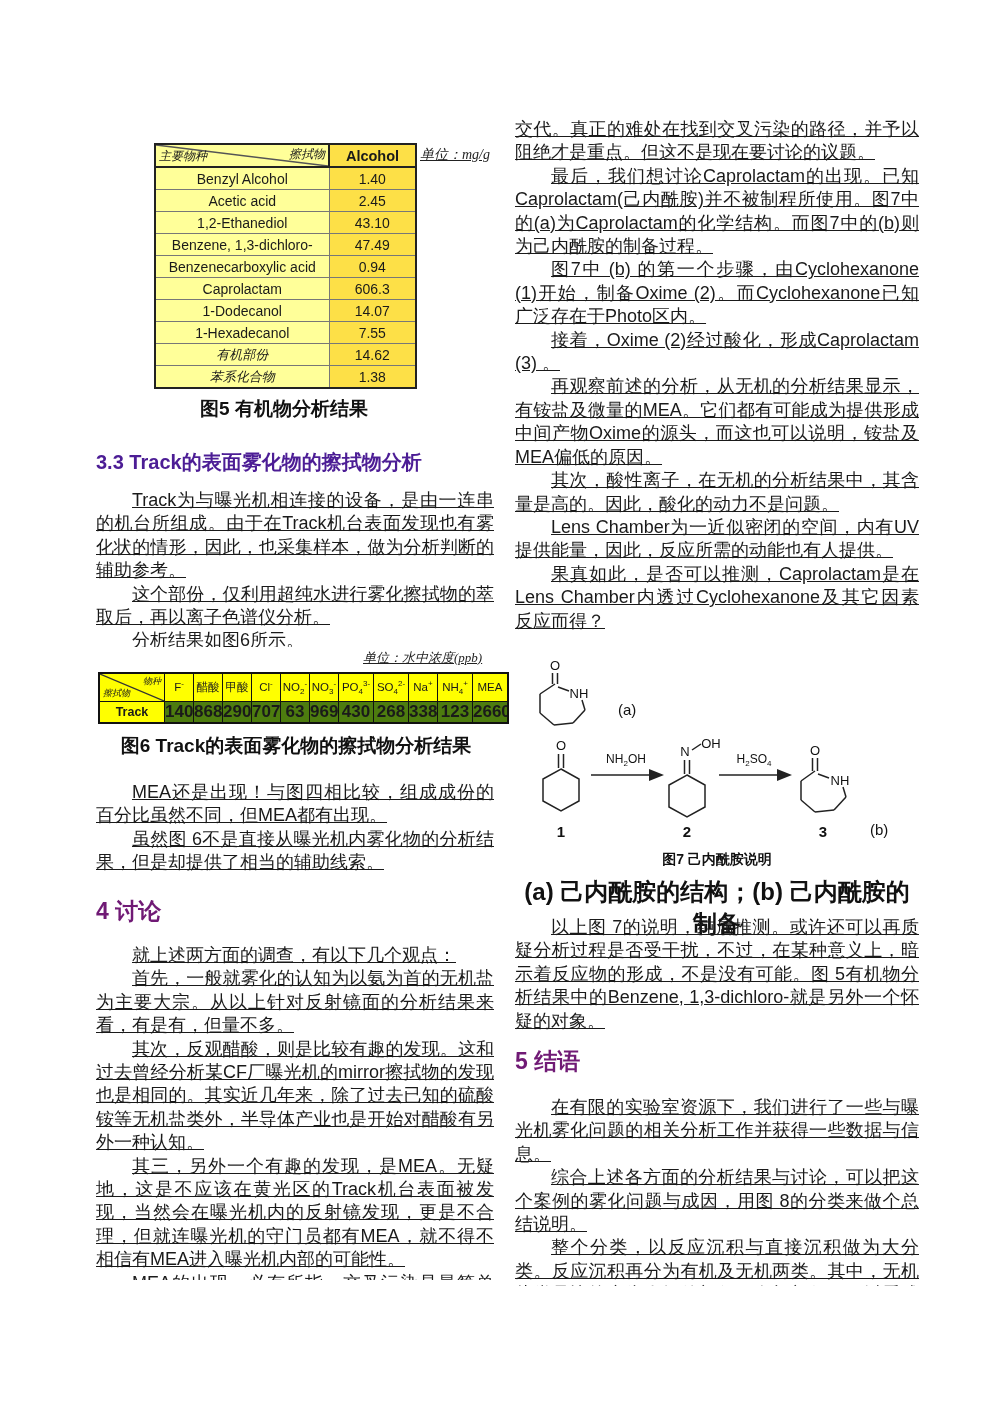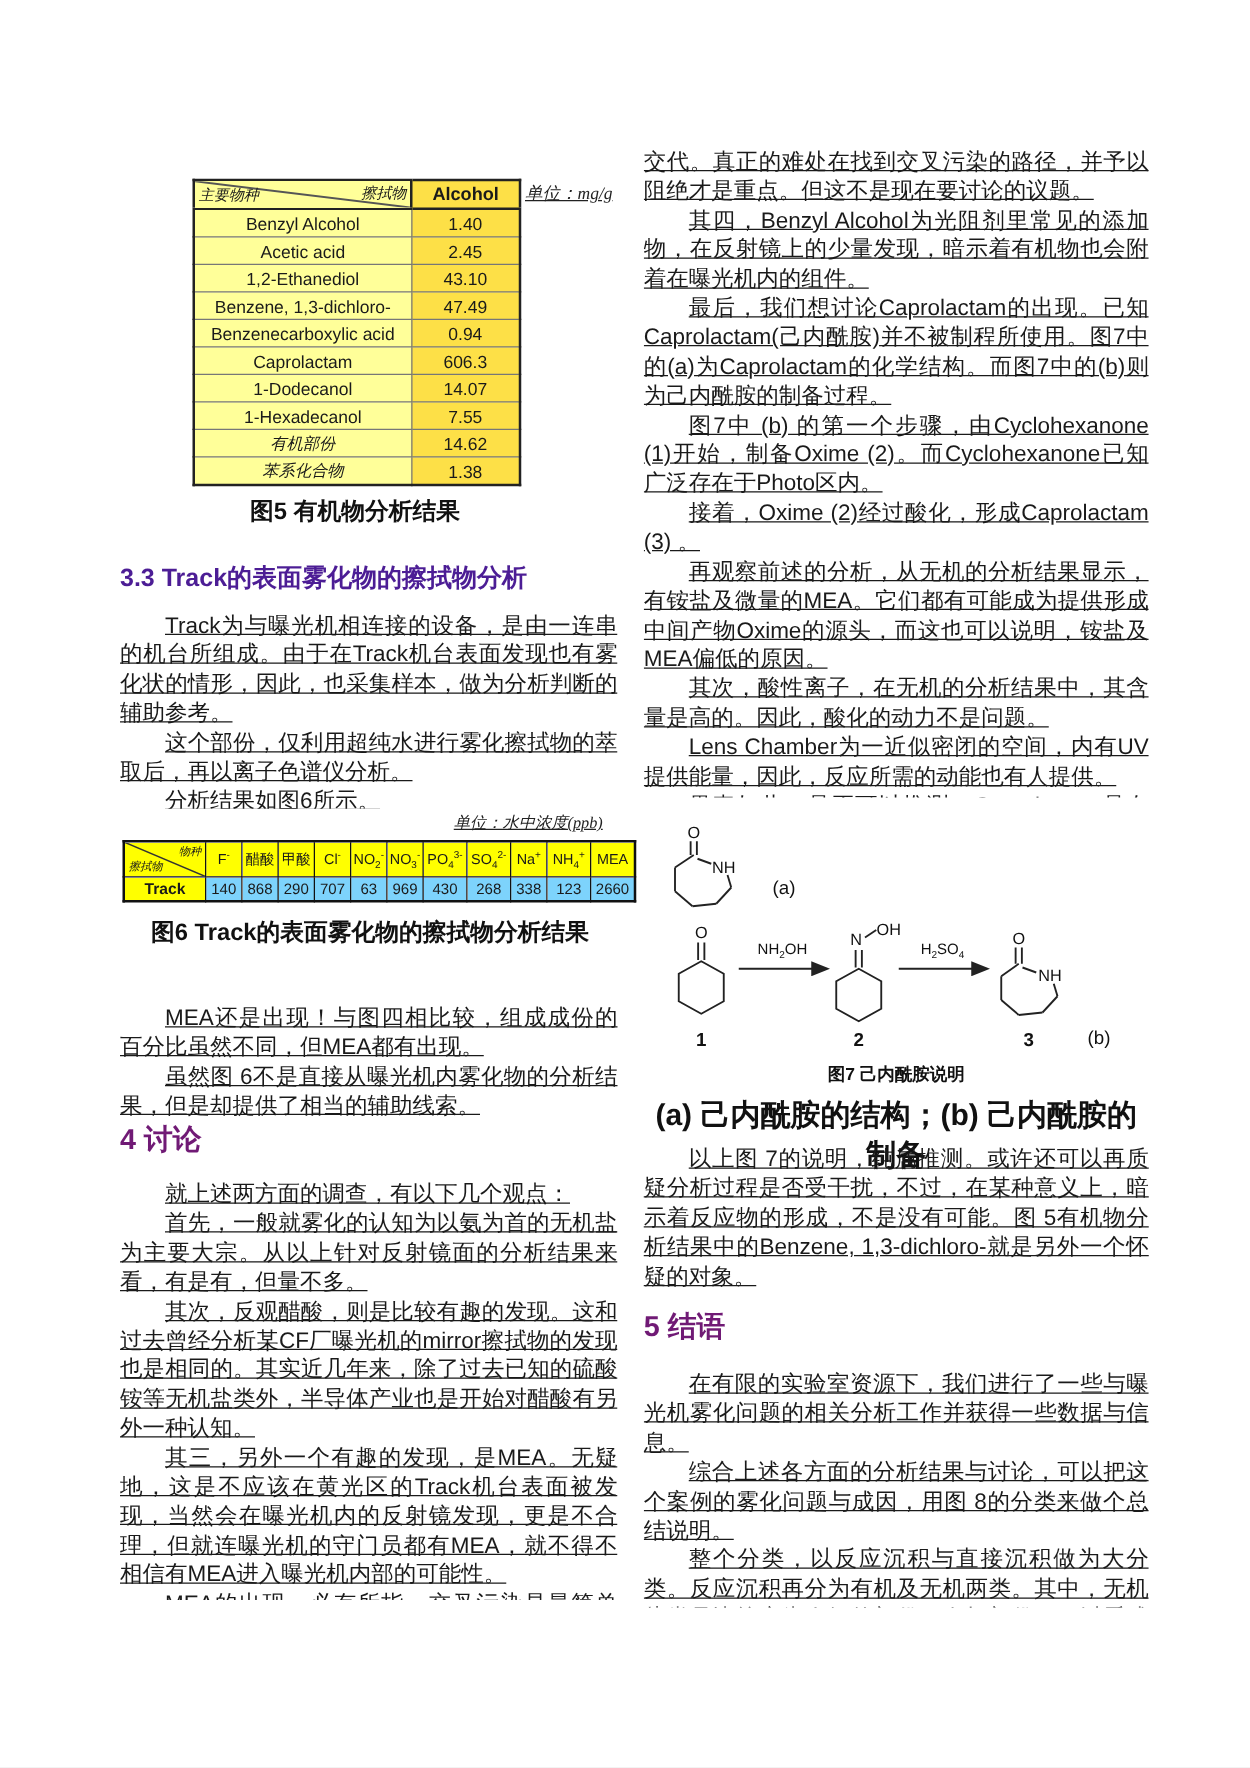--- a/index.html
+++ b/index.html
@@ -43,21 +43,21 @@
   .t5 .diag-top,.t5 .diag-bottom{font-size:12px;}
   .t5 td.kai{font-family:"Liberation Serif","DejaVu Serif",serif;font-style:italic;font-size:13px;}
   
   .t6{border:2px solid #111;font-size:11.5px;text-align:center;table-layout:fixed;}
   .t6 td,.t6 th{border:1px solid #111;padding:0;overflow:hidden;}
   .t6 th{background:var(--fig6_yellow,#FFFF00);height:27px;font-weight:normal;}
   .t6 th sup,.t6 th sub{font-size:8px;}
   .t6 .diagcell{width:64px;}
   .t6 .ion{width:28px;}
   .t6 .ion-wide{width:34px;}
-  .t6 td.val{height:18px;background:#7dd3fc;font-size:12px;}
+  .t6 td.val{height:18px;background:#4d7c0f;font-size:17px;font-weight:bold;}
   .t6 td.rowlabel{background:var(--fig6_yellow,#FFFF00);font-weight:bold;font-size:12.5px;}
   .t6 .diag-top,.t6 .diag-bottom{font-size:9px;}
   
   .chem text{fill:#111;font-family:"Liberation Sans","DejaVu Sans",sans-serif;}
 </style>
 </head>
 <body>
 
 <div id="page">
 
@@ -164,38 +164,37 @@
       <td class="val">268</td>
       <td class="val">338</td>
       <td class="val">123</td>
       <td class="val">2660</td>
     </tr>
   </tbody>
     </table>
 
   <div class="abs caption" style="left:96px;top:733px;width:400px;font-size:19px;">图6 Track的表面雾化物的擦拭物分析结果</div>
 
-  <div class="abs flow" style="left:96px;top:781px;width:398px;margin-top:22px;">
+  <div class="abs flow" style="left:96px;top:781px;width:398px;">
     <p>MEA还是出现！与图四相比较，组成成份的百分比虽然不同，但MEA都有出现。</p>
     <p>虽然图 6不是直接从曝光机内雾化物的分析结果，但是却提供了相当的辅助线索。</p>
   </div>
 
   <div class="abs h-big" style="left:96px;top:896px;">4  讨论</div>
 
   <div class="abs flow" style="left:96px;top:944px;width:398px;height:336px;overflow:hidden;">
     <p>就上述两方面的调查，有以下几个观点：</p>
     <p>首先，一般就雾化的认知为以氨为首的无机盐为主要大宗。从以上针对反射镜面的分析结果来看，有是有，但量不多。</p>
     <p>其次，反观醋酸，则是比较有趣的发现。这和过去曾经分析某CF厂曝光机的mirror擦拭物的发现也是相同的。其实近几年来，除了过去已知的硫酸铵等无机盐类外，半导体产业也是开始对醋酸有另外一种认知。</p>
     <p>其三，另外一个有趣的发现，是MEA。无疑地，这是不应该在黄光区的Track机台表面被发现，当然会在曝光机内的反射镜发现，更是不合理，但就连曝光机的守门员都有MEA，就不得不相信有MEA进入曝光机内部的可能性。</p>
     <p>MEA的出现，必有所指。交叉污染是最简单的解释。不过，Stripper区与黄光区有交叉污染只是个</p>
   </div>
 
   <div class="abs flow" style="left:515px;top:118px;width:404px;height:520px;overflow:hidden;">
     <p class="noindent">交代。真正的难处在找到交叉污染的路径，并予以阻绝才是重点。但这不是现在要讨论的议题。</p>
-    <p>其四，Benzyl Alcohol为光阻剂里常见的添加物，在反射镜上的少量发现，暗示着有机物也会附着在曝光机内的组件。</p>
     <p>最后，我们想讨论Caprolactam的出现。已知Caprolactam(己内酰胺)并不被制程所使用。图7中的(a)为Caprolactam的化学结构。而图7中的(b)则为己内酰胺的制备过程。</p>
     <p>图7中 (b) 的第一个步骤，由Cyclohexanone (1)开始，制备Oxime (2)。而Cyclohexanone已知广泛存在于Photo区内。</p>
     <p>接着，Oxime (2)经过酸化，形成Caprolactam (3) 。</p>
     <p>再观察前述的分析，从无机的分析结果显示，有铵盐及微量的MEA。它们都有可能成为提供形成中间产物Oxime的源头，而这也可以说明，铵盐及MEA偏低的原因。</p>
     <p>其次，酸性离子，在无机的分析结果中，其含量是高的。因此，酸化的动力不是问题。</p>
     <p>Lens Chamber为一近似密闭的空间，内有UV提供能量，因此，反应所需的动能也有人提供。</p>
     <p>果真如此，是否可以推测，Caprolactam是在Lens Chamber内透过Cyclohexanone及其它因素反应而得？</p>
   </div>
 
   <svg class="abs chem" style="left:515px;top:642px;" width="200" height="95" viewBox="0 0 200 95">

